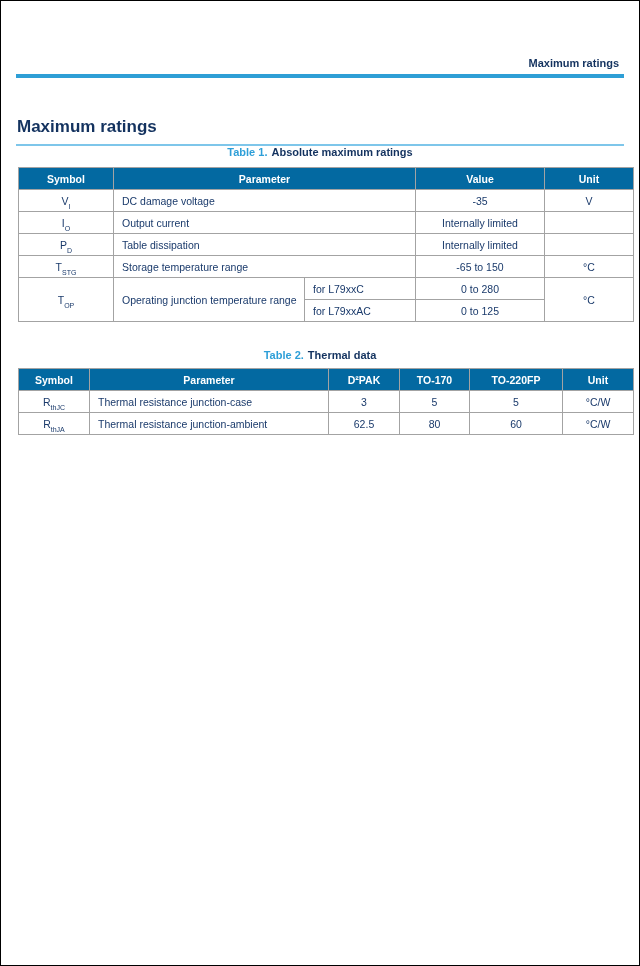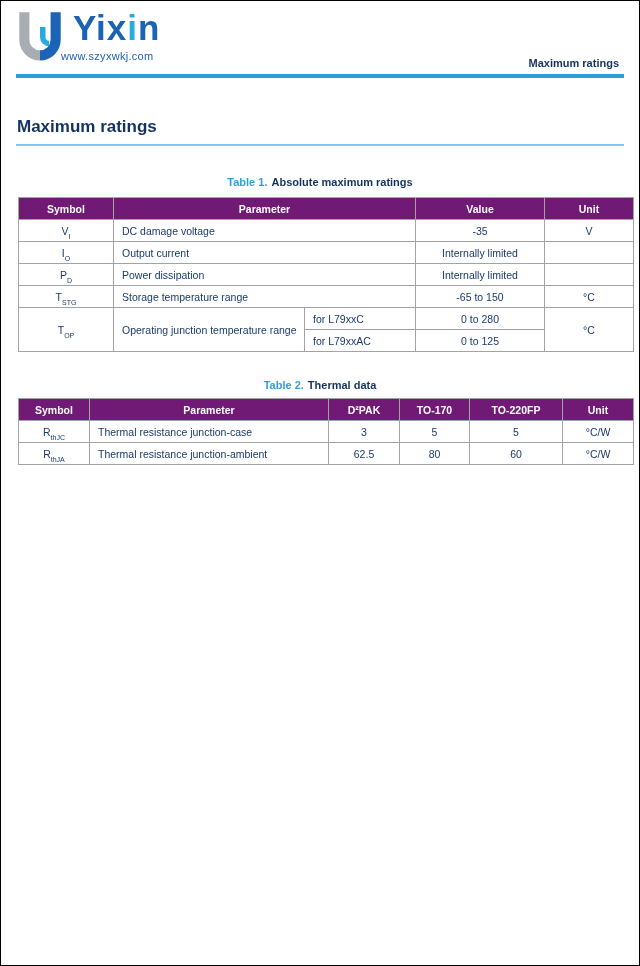--- a/index.html
+++ b/index.html
@@ -32,60 +32,49 @@
     height:4px; background:#2e9fd6;
   }
 
   
   .content { padding:0 15px; }
   .page-title {
     margin:38px 0 0 0; padding:0 0 7px 1px;
     font-size:17px; font-weight:bold; color:#13325f;
     border-bottom:2px solid #7ec6ea;
   }
-  .tbl-caption { margin-top:30px; text-align:center; font-size:11px; font-weight:bold; }
+  .tbl-caption { text-align:center; font-size:11px; font-weight:bold; }
   .tbl-caption.second { margin-top:27px; }
   .cap-prefix { color:#2e9fd8; margin-right:4px; }
   .cap-title  { color:#13325f; }
 
   table {
     border-collapse:collapse; table-layout:fixed;
     width:615px; margin:9px auto 0 2px;
     font-size:10.5px; color:#1a3a6b;
   }
   th, td { border:1px solid #a3a3a3; height:22px; padding:0; overflow:hidden; }
   th {
-    background:#701a75; color:#ffffff; font-weight:bold;
+    background:#0369a1; color:#ffffff; font-weight:bold;
     text-align:center; font-size:10.5px;
   }
   td { text-align:center; }
   td.left { text-align:left; padding-left:8px; }
   sub { font-size:7px; line-height:0; position:relative; bottom:-1px; }
 
   .note {
     margin:36px 0 0 1px; width:612px;
     font-size:11px; font-style:italic; line-height:15px; color:#1a3a6b;
   }
   table.t2 { margin-top:7px; }
 </style>
 </head>
 <body>
 
 <div class="hdr">
-  <div class="logo-block">
-    <svg class="logo-mark" width="46" height="58" viewBox="0 0 50 60">
-      <path d="M8 3 V33 A17 17 0 0 0 25 50" stroke="#a7adb3" stroke-width="11" fill="none"></path>
-      <path d="M25 50 A17 17 0 0 0 42 33 V3" stroke="#1b63b5" stroke-width="11" fill="none"></path>
-      <path d="M28 19 V30 A7 7 0 0 0 35 37" stroke="#29abe2" stroke-width="6" fill="none"></path>
-    </svg>
-    <div class="logo-text">
-      <div class="brand"><span class="b1">Yix</span><span class="b2">i</span><span class="b3">n</span></div>
-      <div class="website">www.szyxwkj.com</div>
-    </div>
-  </div>
   <div class="hdr-label">Maximum ratings</div>
   <div class="hdr-rule"></div>
 </div>
 
 <div class="content">
 
   <h1 class="page-title">Maximum ratings</h1>
 
   <div class="tbl-caption">
     <span class="cap-prefix">Table 1.</span><span class="cap-title">Absolute maximum ratings</span>
@@ -113,21 +102,21 @@
       <td>V</td>
     </tr>
     <tr>
       <td><span>I</span><sub>O</sub></td>
       <td class="left" colspan="2">Output current</td>
       <td>Internally limited</td>
       <td></td>
     </tr>
     <tr>
       <td><span>P</span><sub>D</sub></td>
-      <td class="left" colspan="2">Power dissipation</td>
+      <td class="left" colspan="2">Table dissipation</td>
       <td>Internally limited</td>
       <td></td>
     </tr>
     <tr>
       <td><span>T</span><sub>STG</sub></td>
       <td class="left" colspan="2">Storage temperature range</td>
       <td>-65 to 150</td>
       <td>°C</td>
     </tr>
     <tr>

